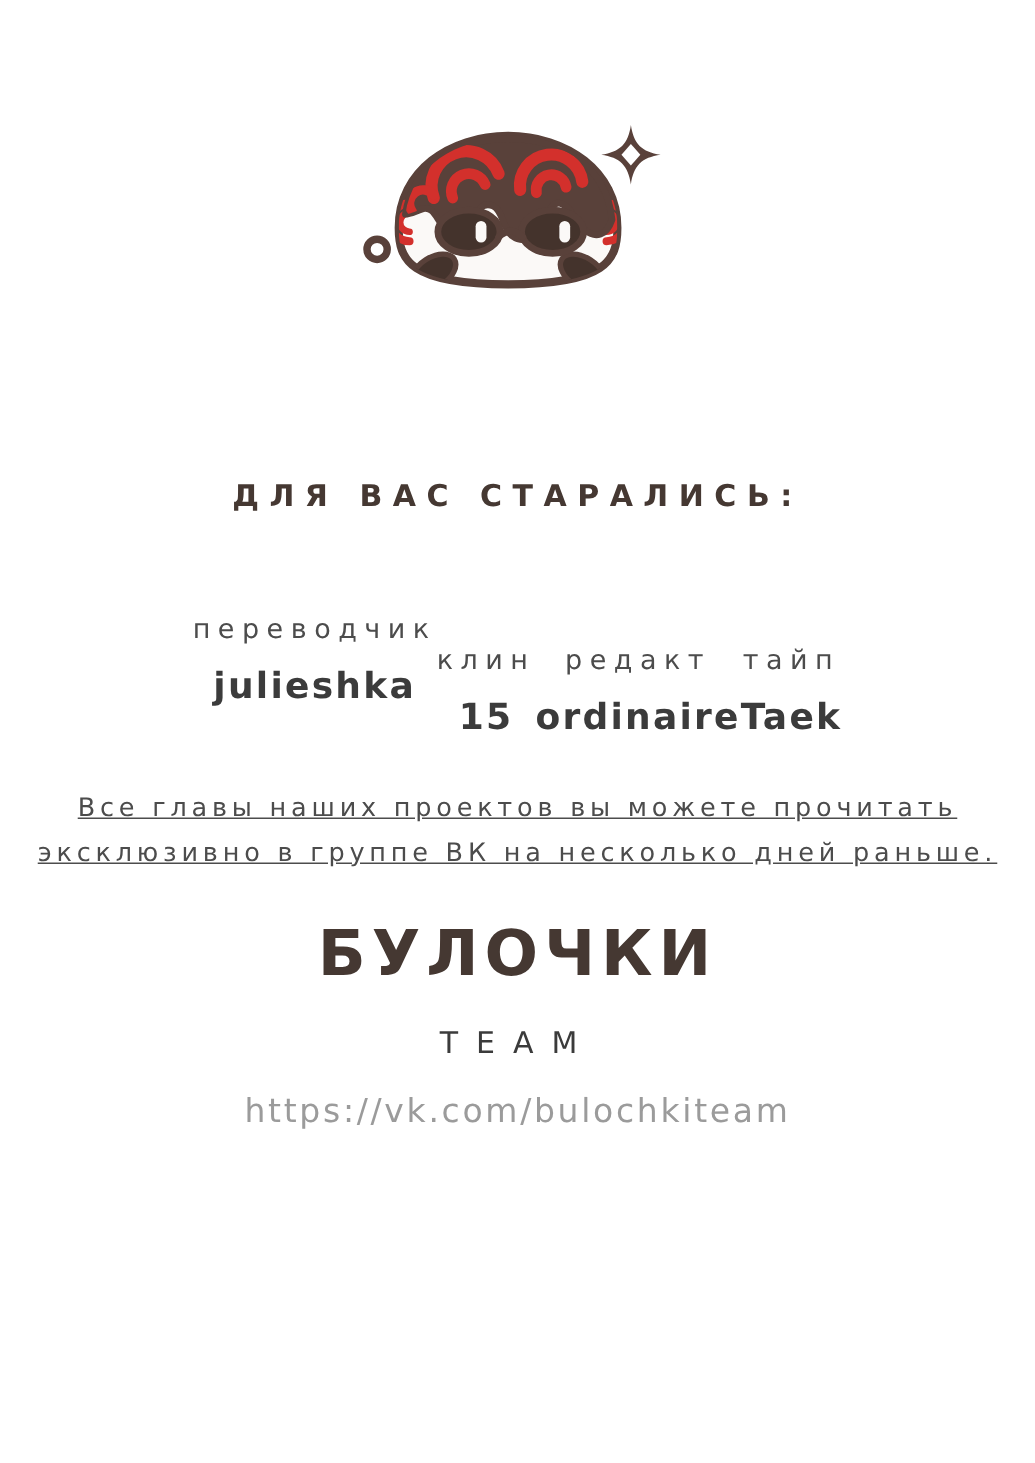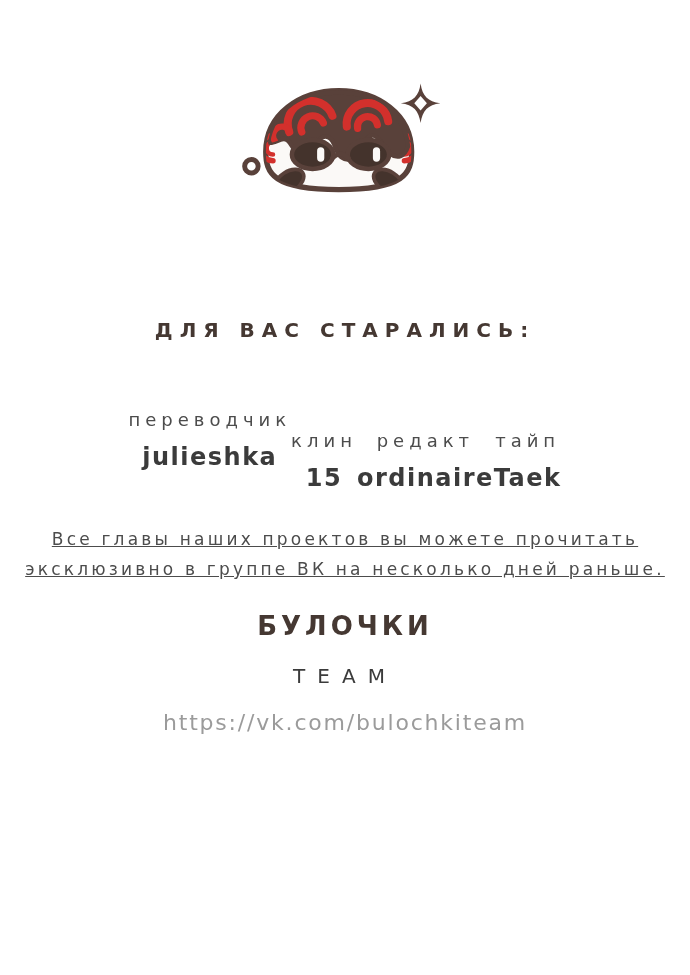--- a/index.html
+++ b/index.html
@@ -69,21 +69,21 @@
     margin-top: 33px;
     font-size: 17px;
     letter-spacing: 3.2px;
     line-height: 1.75;
     color: var(--text-gray);
     white-space: nowrap;
     text-decoration: underline;
   }
   .team-name {
     margin-top: 26px;
-    font-size: 26px;
+    font-size: 42px;
     font-weight: bold;
     letter-spacing: 4px;
     color: var(--brown-dark);
   }
   .team-sub {
     margin-top: 23px;
     font-size: 20px;
     letter-spacing: 12px;
     color: var(--text-dark);
   }

